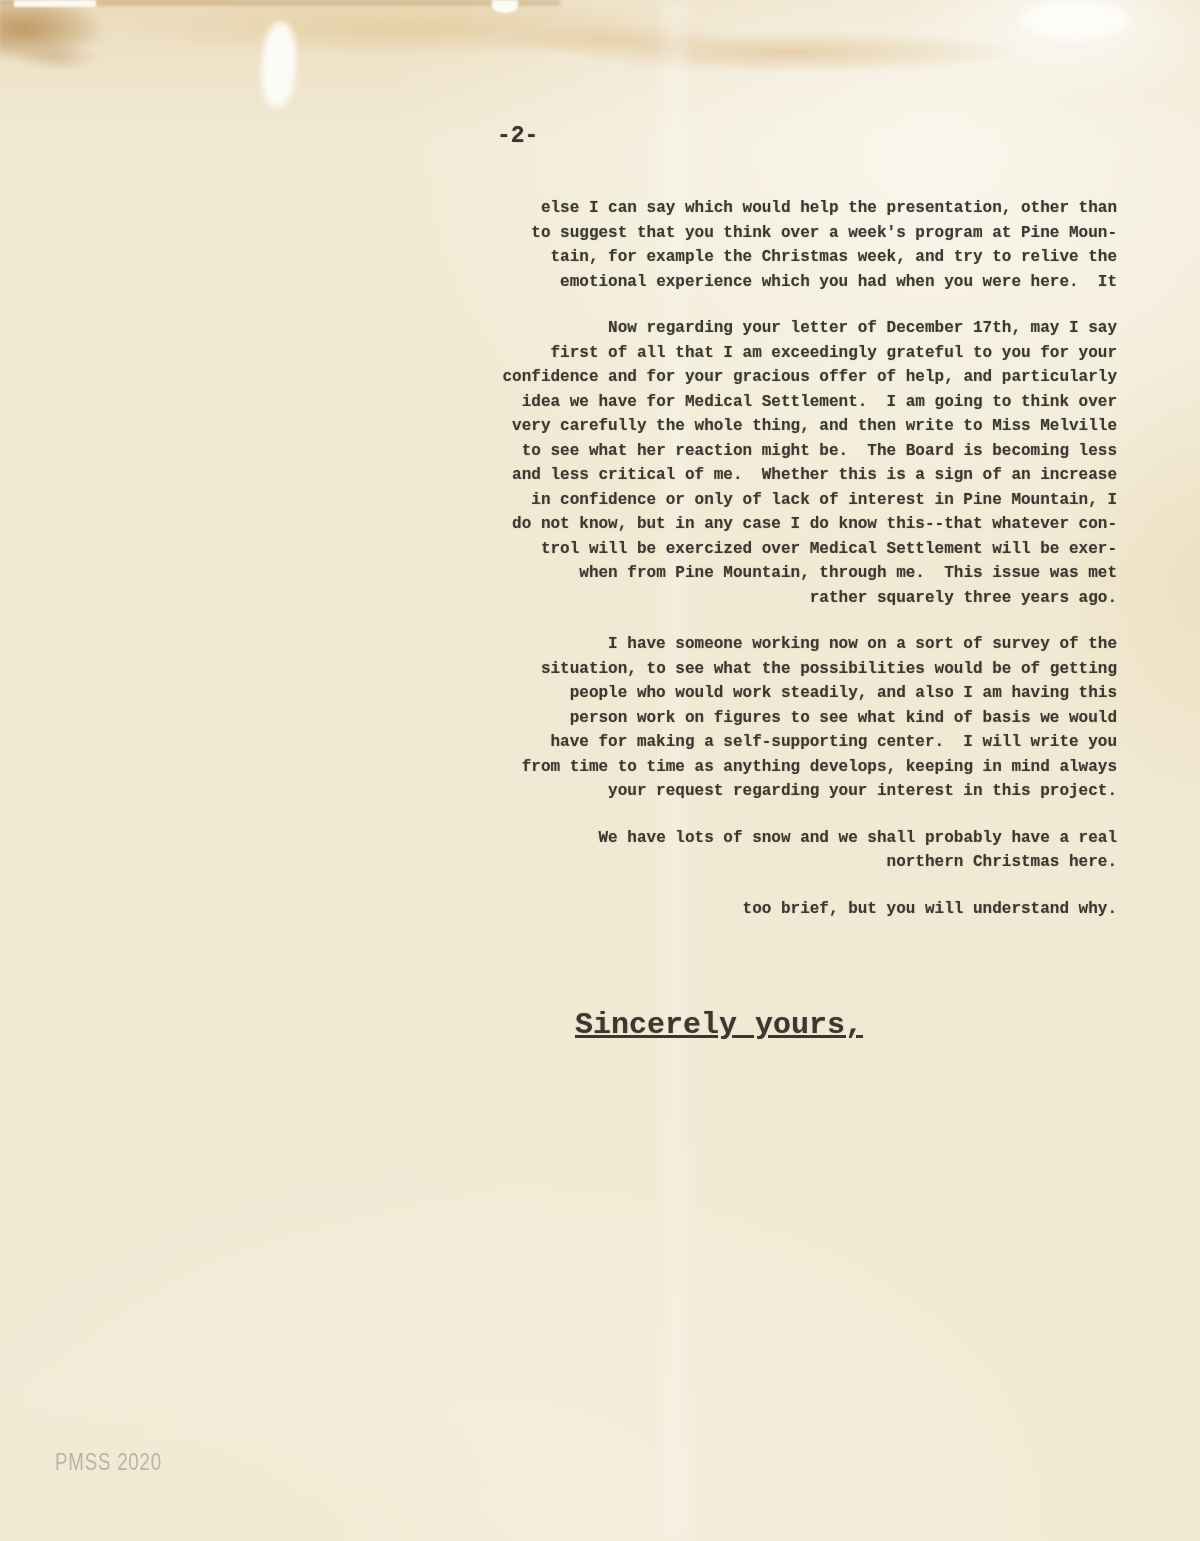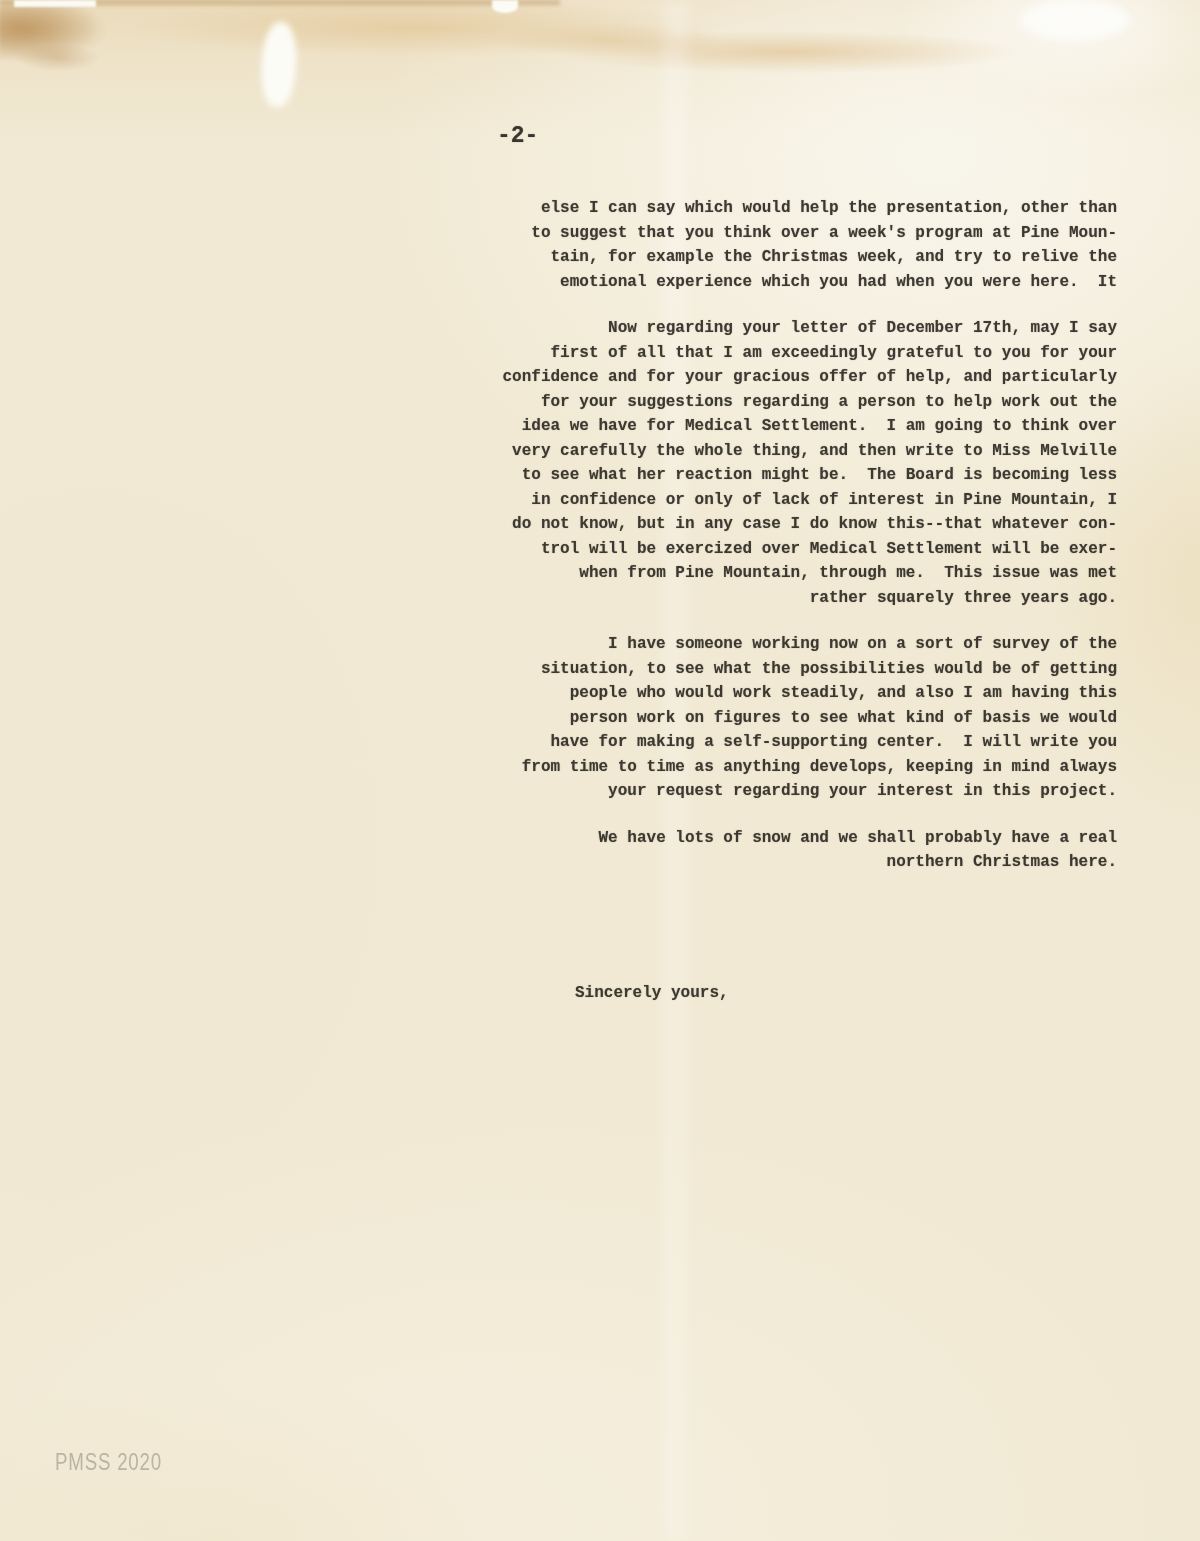--- a/index.html
+++ b/index.html
@@ -108,26 +108,27 @@
     color: rgba(48,44,38,0.90);
     text-shadow: 0 0 1.2px rgba(48,44,38,0.40);
     text-align: right;
   }
   .para { margin: 0 0 22px 0; }
   .line { white-space: pre; }
   .para.indented .line:first-child { text-indent: 34px; margin-top: 8px; }
   .closing {
     position: absolute;
     left: 575px;
-    top: 984px;
-    font-size: 16px;
+    top: 1008px;
+    font-size: 30px;
     font-weight: 700;
     color: rgba(48,44,38,0.90);
     text-shadow: 0 0 1.2px rgba(48,44,38,0.40);
     white-space: pre;
+    text-decoration: underline;
   }
   .watermark {
     position: absolute;
     left: 55px;
     top: 1448px;
     font-family: "Liberation Sans", sans-serif;
     font-size: 24px;
     letter-spacing: 1px;
     color: rgba(166,161,148,0.75);
     transform: scaleX(0.78);
@@ -154,43 +155,44 @@
       <div class="para">
         <div class="line">else I can say which would help the presentation, other than</div>
         <div class="line">to suggest that you think over a week's program at Pine Moun-</div>
         <div class="line">tain, for example the Christmas week, and try to relive the</div>
         <div class="line">emotional experience which you had when you were here.  It</div>
       </div>
       <div class="para indented">
         <div class="line">Now regarding your letter of December 17th, may I say</div>
         <div class="line">first of all that I am exceedingly grateful to you for your</div>
         <div class="line">confidence and for your gracious offer of help, and particularly</div>
-        <div class="line">for your suggestions regarding a person to help work out the</div>
         <div class="line">idea we have for Medical Settlement.  I am going to think over</div>
         <div class="line">very carefully the whole thing, and then write to Miss Melville</div>
         <div class="line">to see what her reaction might be.  The Board is becoming less</div>
+        <div class="line">and less critical of me.  Whether this is a sign of an increase</div>
         <div class="line">in confidence or only of lack of interest in Pine Mountain, I</div>
         <div class="line">do not know, but in any case I do know this--that whatever con-</div>
         <div class="line">trol will be exercized over Medical Settlement will be exer-</div>
         <div class="line">when from Pine Mountain, through me.  This issue was met</div>
         <div class="line">rather squarely three years ago.</div>
       </div>
       <div class="para indented">
         <div class="line">I have someone working now on a sort of survey of the</div>
         <div class="line">situation, to see what the possibilities would be of getting</div>
         <div class="line">people who would work steadily, and also I am having this</div>
         <div class="line">person work on figures to see what kind of basis we would</div>
         <div class="line">have for making a self-supporting center.  I will write you</div>
         <div class="line">from time to time as anything develops, keeping in mind always</div>
         <div class="line">your request regarding your interest in this project.</div>
       </div>
       <div class="para indented">
         <div class="line">We have lots of snow and we shall probably have a real</div>
         <div class="line">northern Christmas here.</div>
       </div>
       <div class="para indented">
+        <div class="line">too brief, but you will understand why.</div>
       </div>
     </div>
 
   <div class="closing">Sincerely yours,</div>
 
   <div class="watermark">PMSS 2020</div>
 </div>
 
 </body></html>

